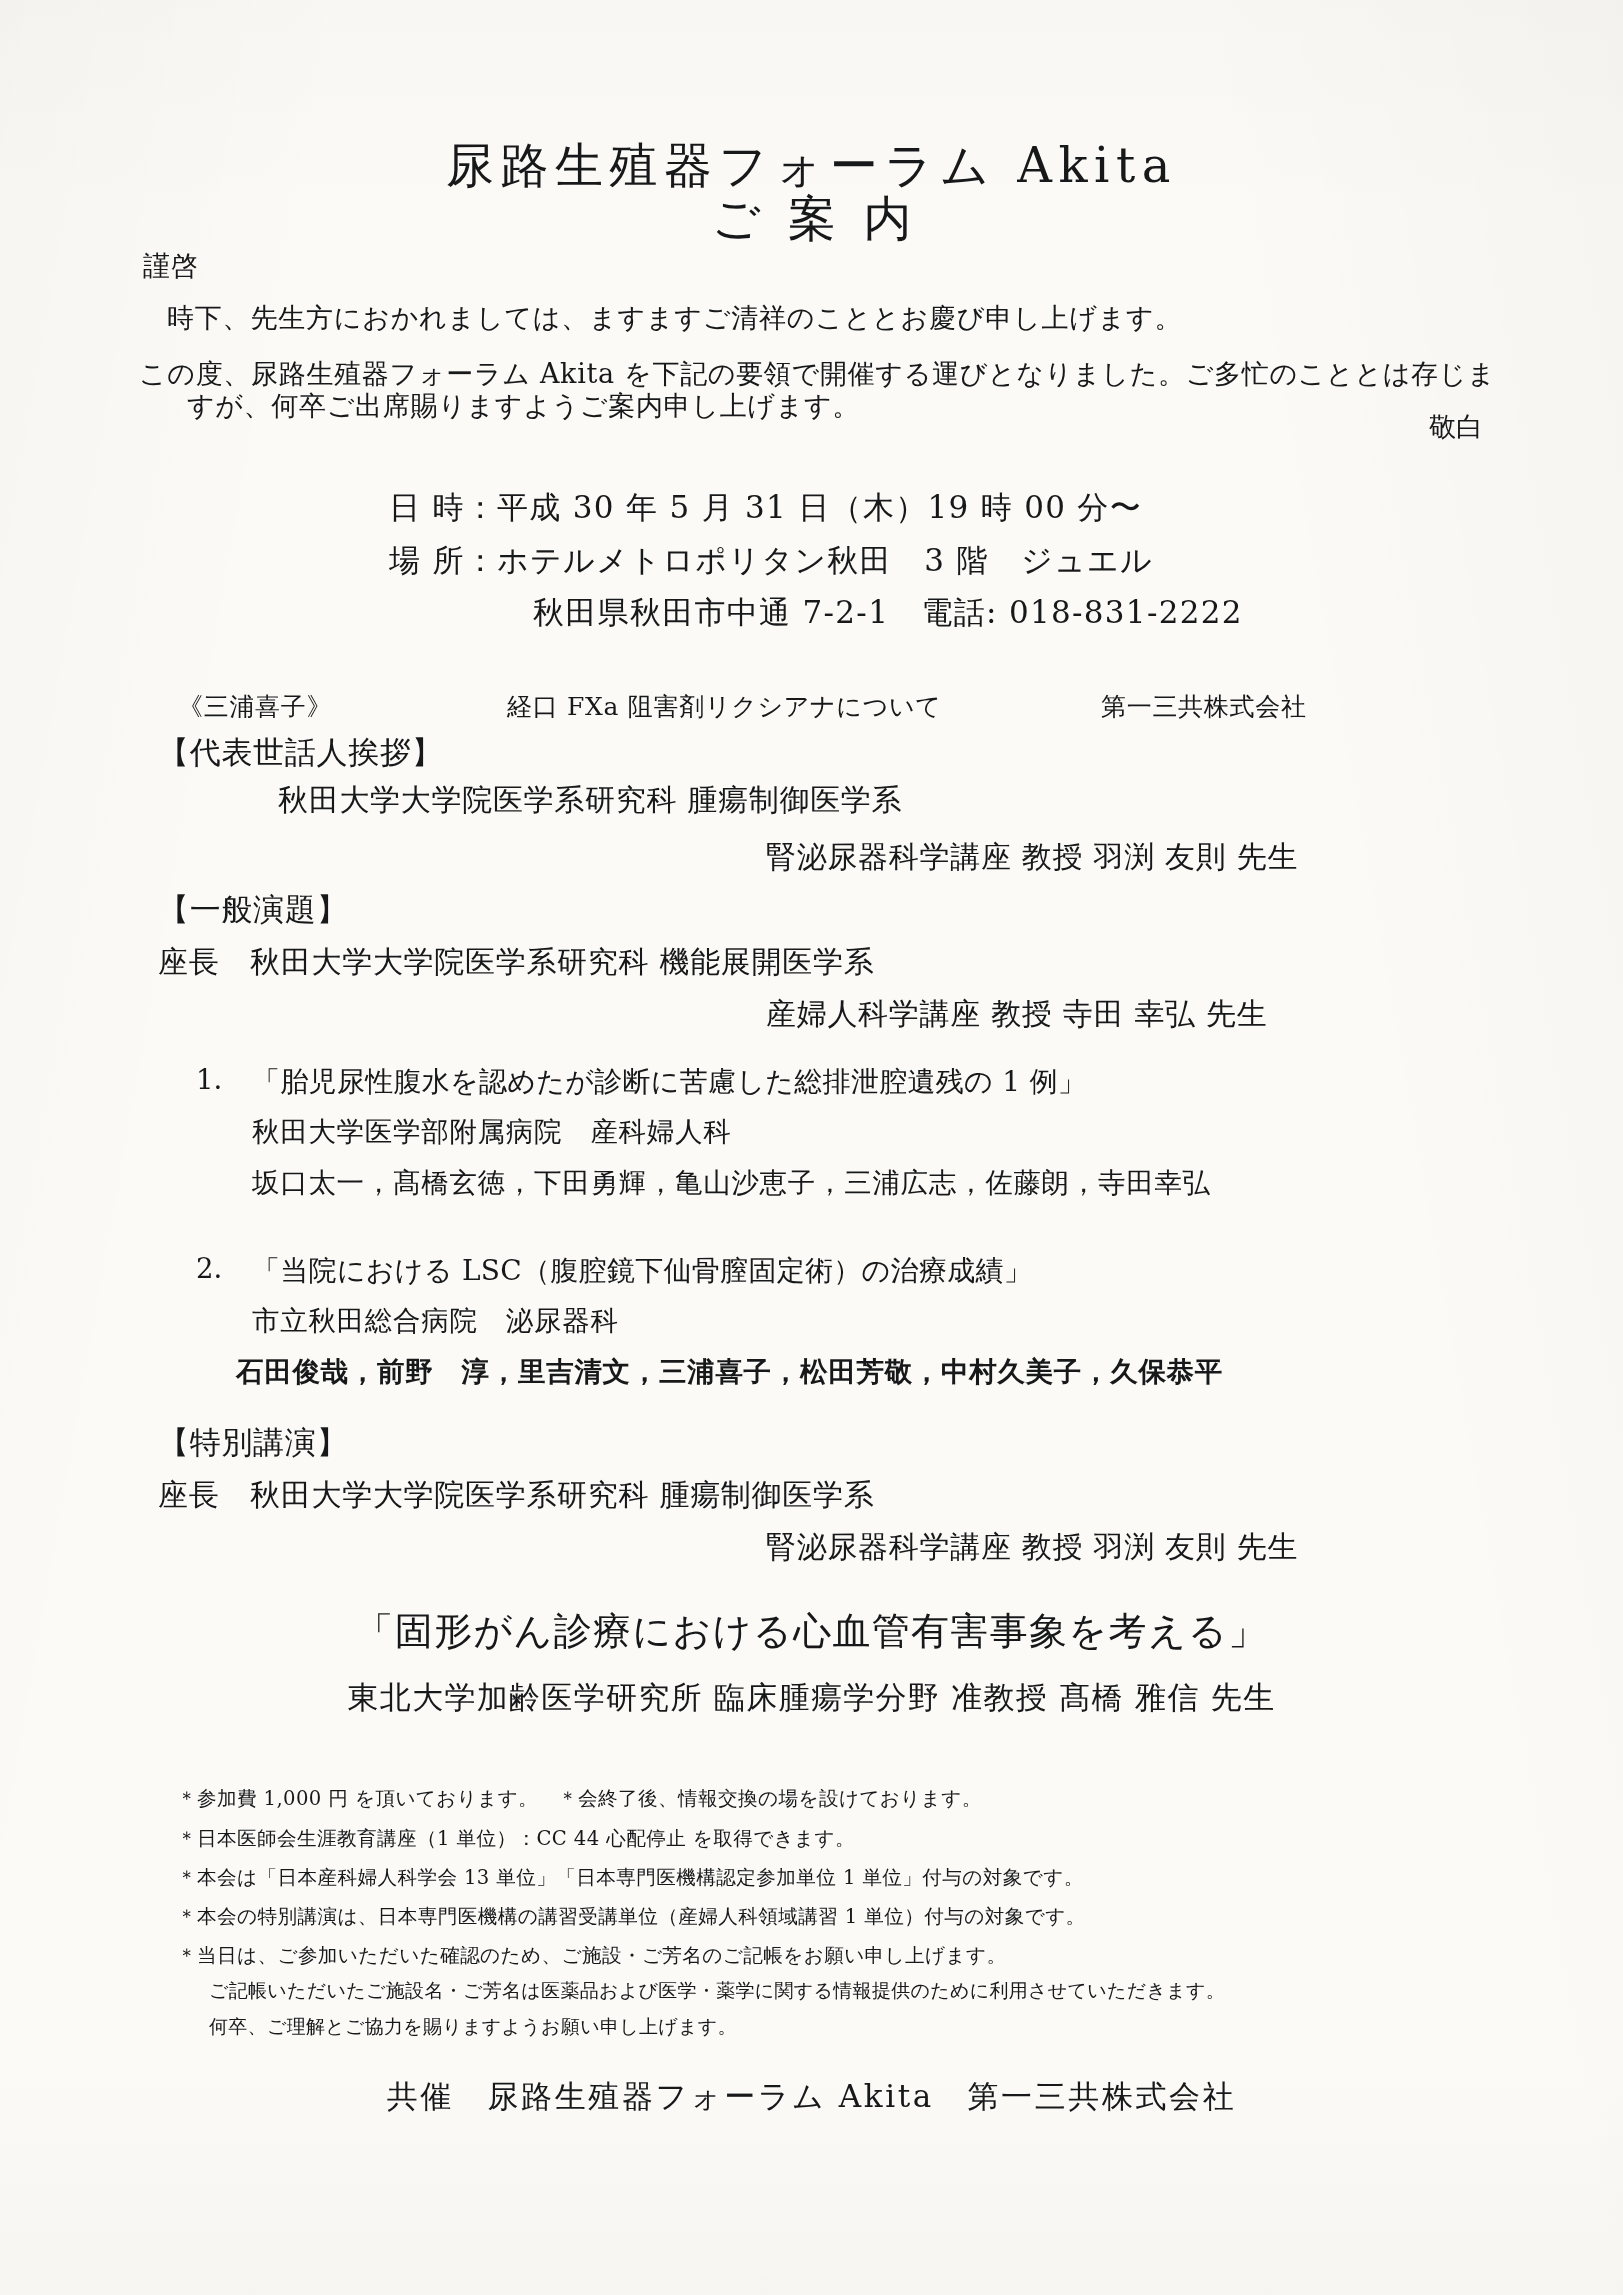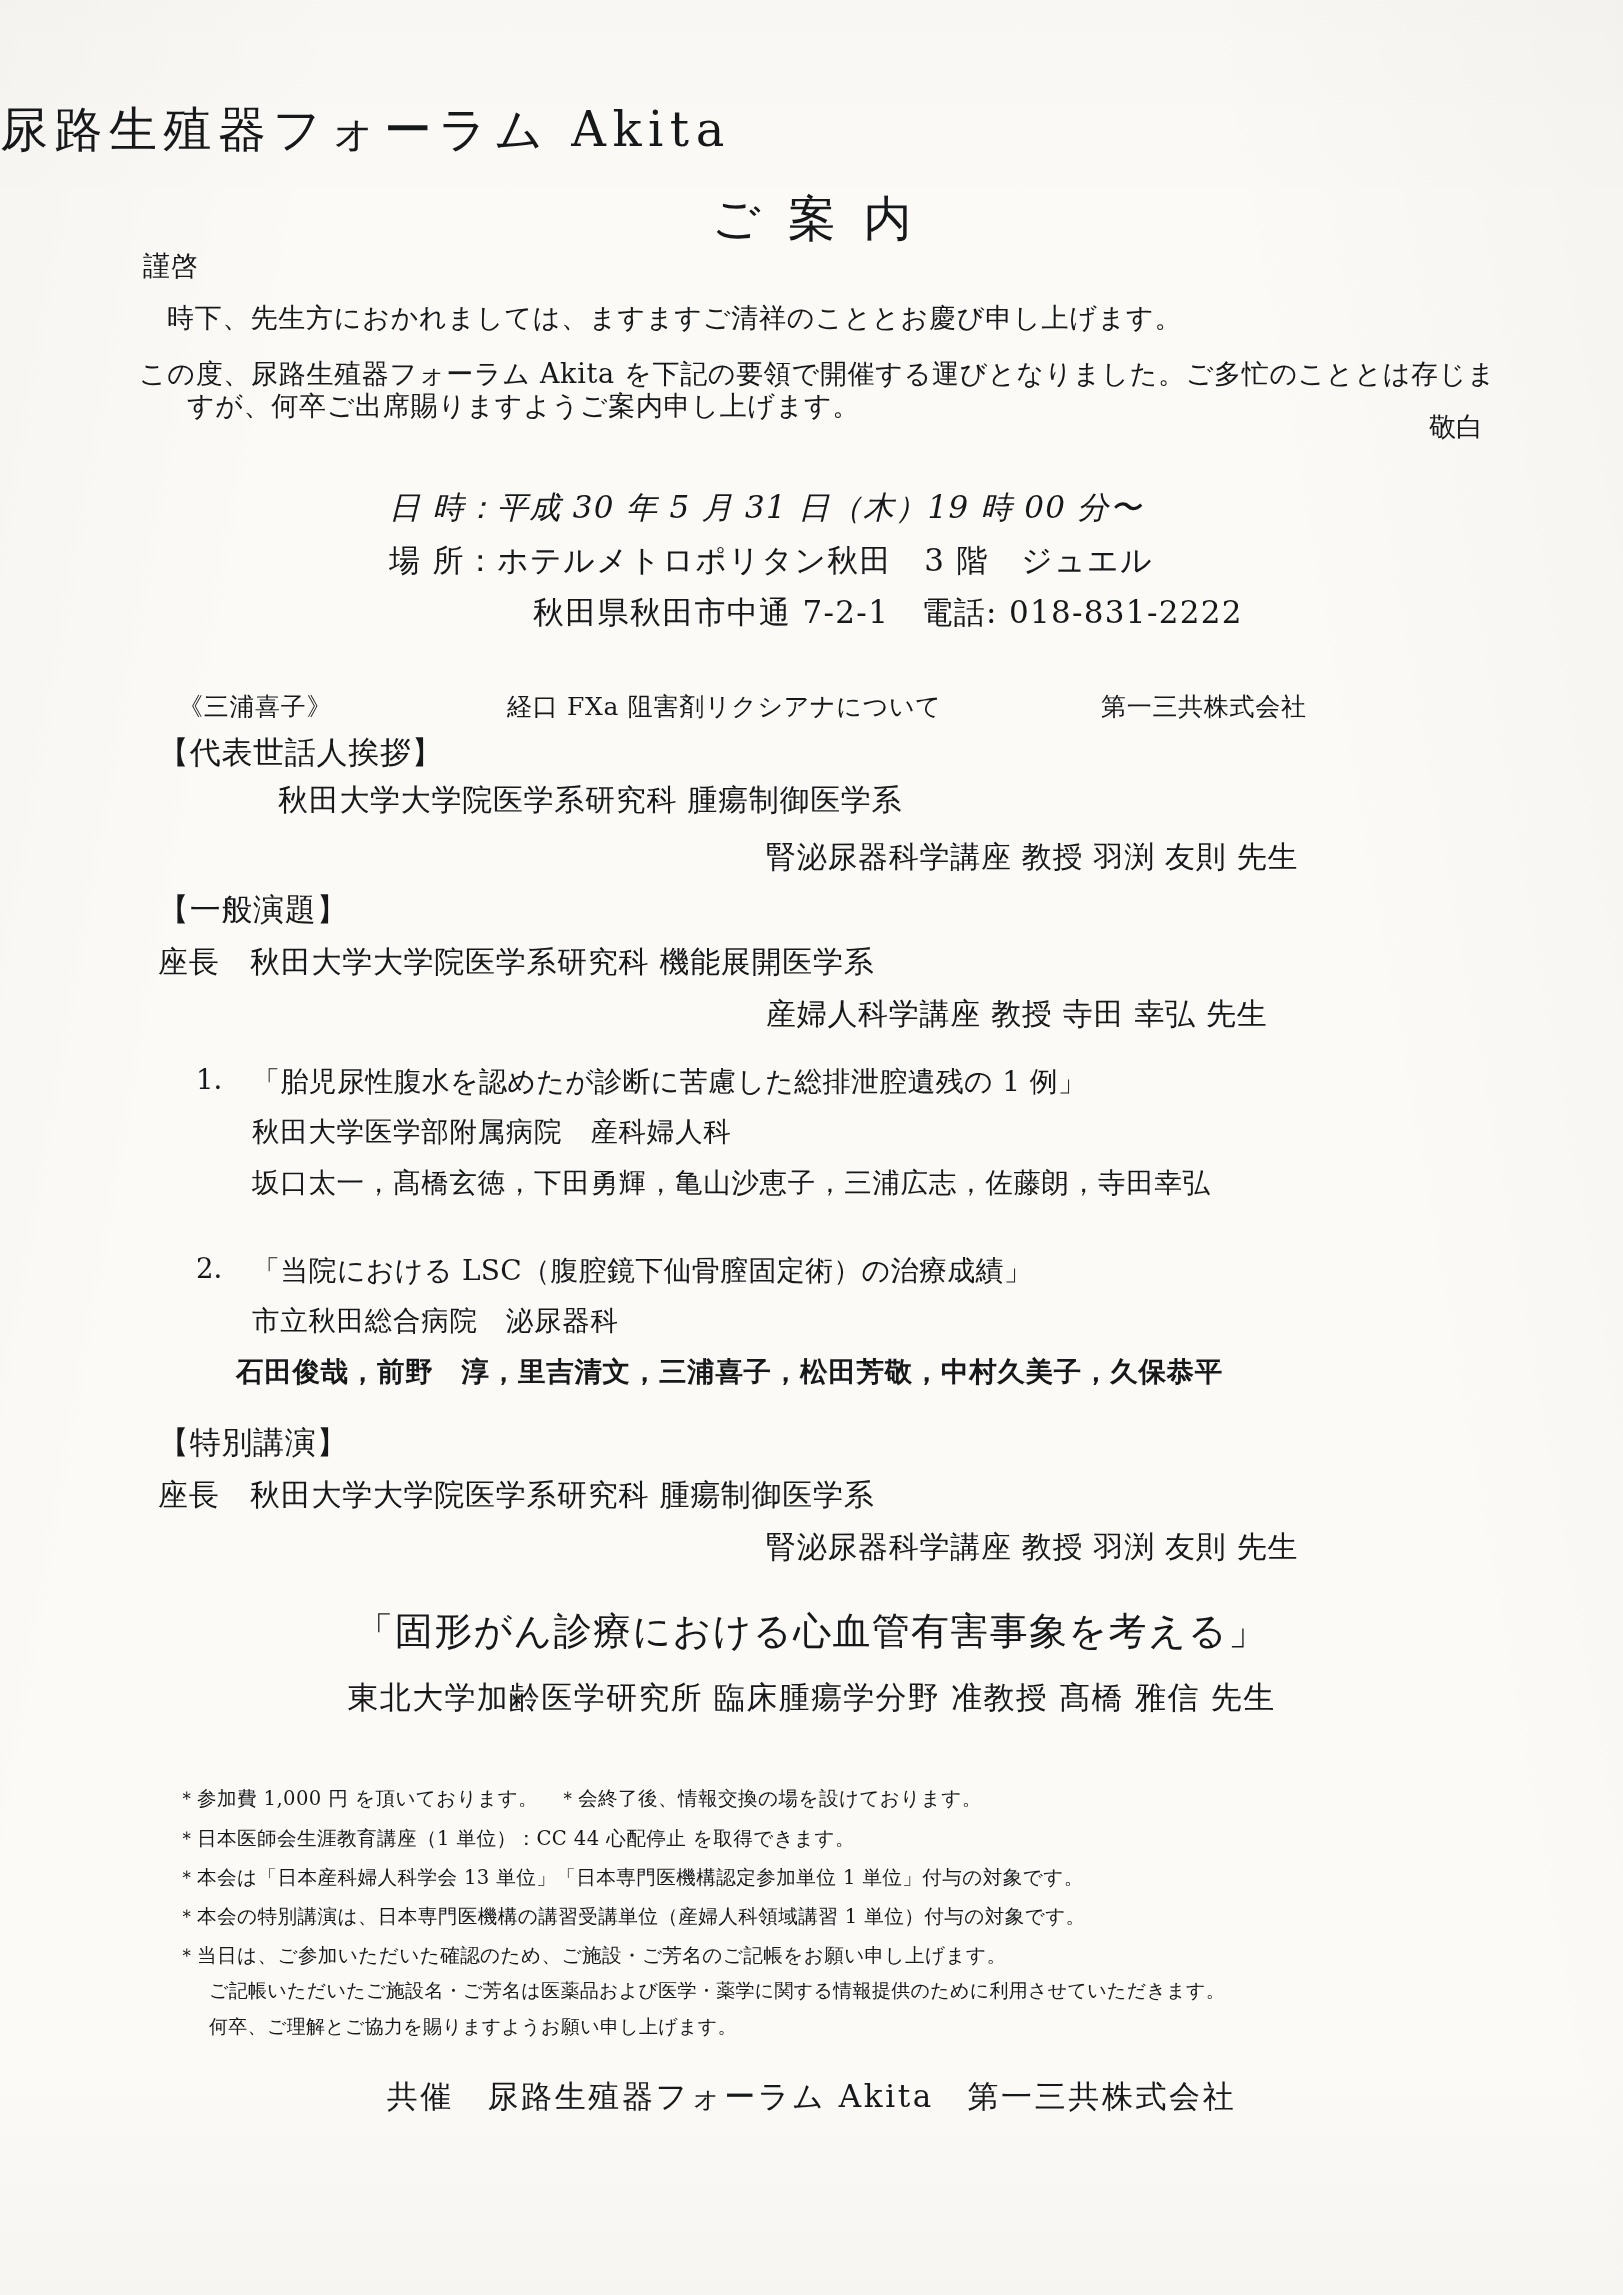--- a/index.html
+++ b/index.html
@@ -33,24 +33,25 @@
   }
   .content {
     position: relative;
     z-index: 2;
   }
   .abs { position: absolute; white-space: nowrap; }
 
   
   .title-line {
     width: 100%;
-    text-align: left;
+    text-align: center;
     font-size: 48px;
     letter-spacing: 6.5px;
     font-weight: 500;
+    margin-top: 36px;
   }
   .title-sub {
     width: 100%;
     text-align: center;
     font-size: 48px;
     letter-spacing: 27.5px;
     text-indent: 27.5px;
     font-weight: 500;
     margin-top: 20px;
   }
@@ -126,21 +127,21 @@
     <div class="abs body-text" style="left:143px; top:252px;">謹啓</div>
 
     <div class="abs body-text" style="left:167px; top:304px;">時下、先生方におかれましては、ますますご清祥のこととお慶び申し上げます。</div>
 
     <div class="abs body-wide" style="left:139px; top:356px;">この度、尿路生殖器フォーラム Akita を下記の要領で開催する運びとなりました。ご多忙のこととは存じま</div>
 
     <div class="abs body-wide" style="left:139px; top:388px;margin-left:48px;">すが、何卒ご出席賜りますようご案内申し上げます。</div>
 
     <div class="abs closing" style="left:1429px; top:409px;">敬白</div>
 
-    <div class="abs dt" style="left:389px; top:487px;font-style:italic;">日 時：平成 30 年 5 月 31 日（木）19 時 00 分〜</div>
+    <div class="abs dt" style="left:389px; top:487px;">日 時：平成 30 年 5 月 31 日（木）19 時 00 分〜</div>
 
     <div class="abs dt" style="left:389px; top:540px;">場 所：ホテルメトロポリタン秋田　3 階　ジュエル</div>
 
     <div class="abs dt" style="left:533px; top:592px;">秋田県秋田市中通 7-2-1　電話: 018-831-2222</div>
 
     <div class="abs info-small" style="left:178px; top:690px;">《三浦喜子》</div>
     <div class="abs info-small" style="left:507px; top:690px;">経口 FXa 阻害剤リクシアナについて</div>
     <div class="abs info-small" style="left:1101px; top:690px;">第一三共株式会社</div>
 
     <div class="abs sec-head" style="left:158px; top:732px;">【代表世話人挨拶】</div>

